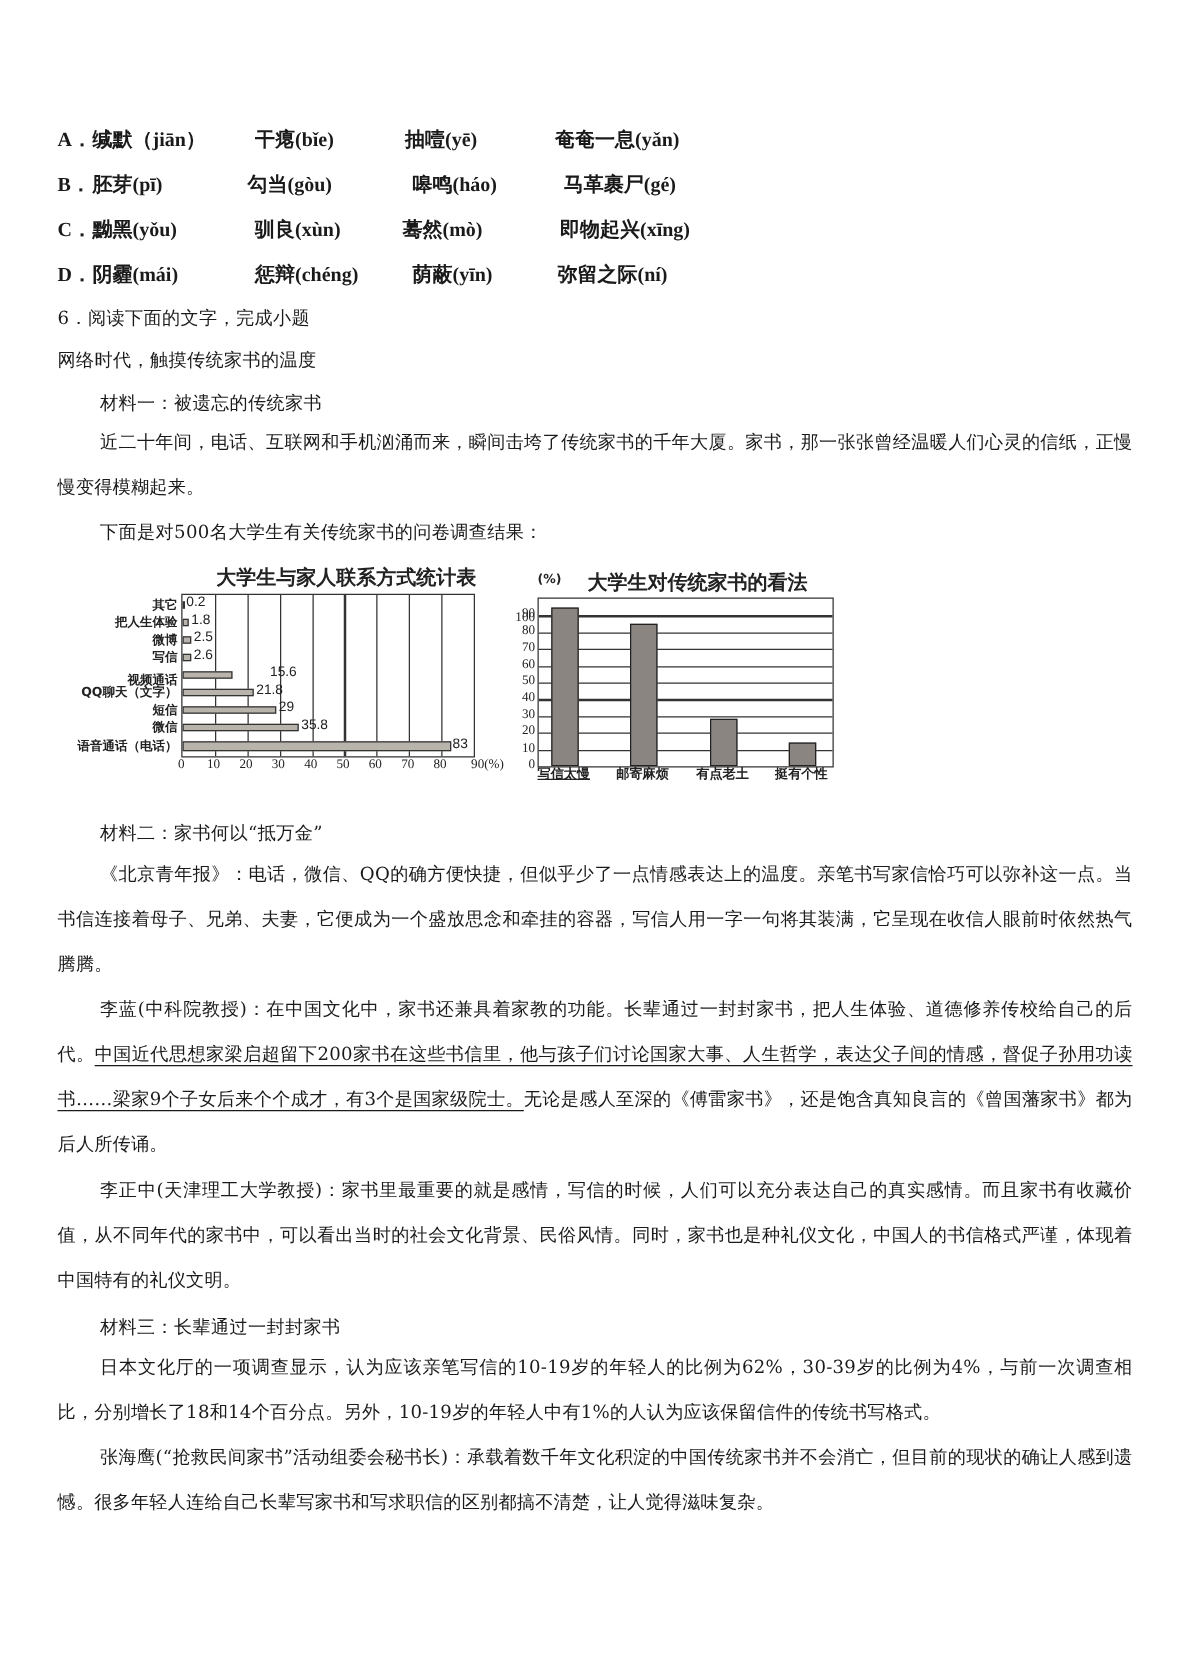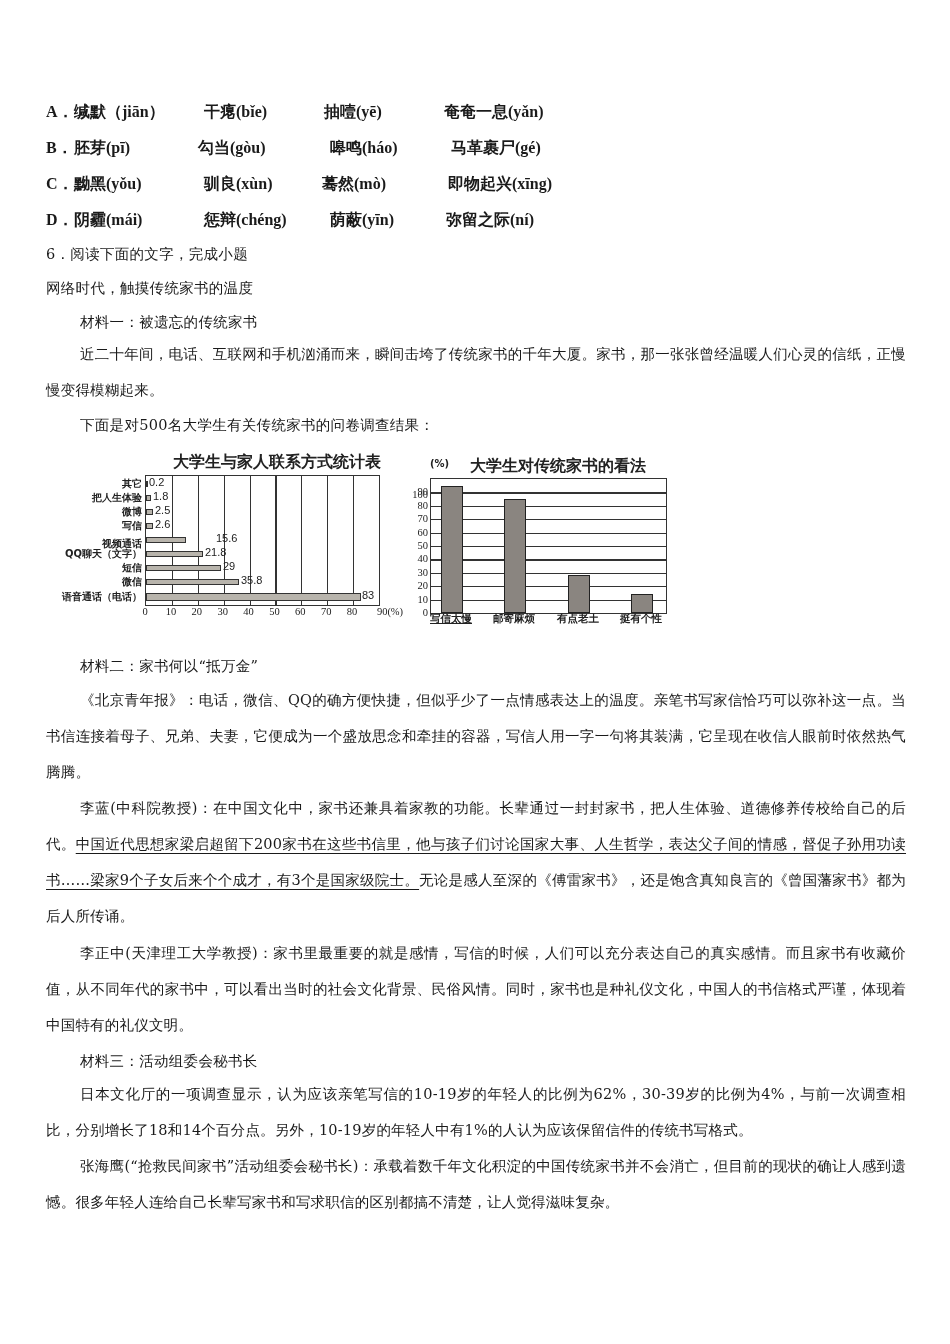--- a/index.html
+++ b/index.html
@@ -153,15 +153,15 @@
     <div class="xcat" style="left:148px;">有点老土</div>
     <div class="xcat" style="left:211px;">挺有个性</div>
   </div>
 </div>
 
 <div class="line indent" style="top:657px;">材料二：家书何以“抵万金”</div>
 <div class="para" style="top:682px;">《北京青年报》：电话，微信、QQ的确方便快捷，但似乎少了一点情感表达上的温度。亲笔书写家信恰巧可以弥补这一点。当书信连接着母子、兄弟、夫妻，它便成为一个盛放思念和牵挂的容器，写信人用一字一句将其装满，它呈现在收信人眼前时依然热气腾腾。</div>
 <div class="para" style="top:790px;"><span>李蓝(中科院教授)：在中国文化中，家书还兼具着家教的功能。长辈通过一封封家书，把人生体验、道德修养传校给自己的后代。</span><span class="ul">中国近代思想家梁启超留下200家书在这些书信里，他与孩子们讨论国家大事、人生哲学，表达父子间的情感，督促子孙用功读书……梁家9个子女后来个个成才，有3个是国家级院士。</span><span>无论是感人至深的《傅雷家书》，还是饱含真知良言的《曾国藩家书》都为后人所传诵。</span></div>
 <div class="para" style="top:935px;">李正中(天津理工大学教授)：家书里最重要的就是感情，写信的时候，人们可以充分表达自己的真实感情。而且家书有收藏价值，从不同年代的家书中，可以看出当时的社会文化背景、民俗风情。同时，家书也是种礼仪文化，中国人的书信格式严谨，体现着中国特有的礼仪文明。</div>
 
-<div class="line indent" style="top:1052px;">材料三：活动组委会秘书长</div>
+<div class="line indent" style="top:1052px;">材料三：长辈通过一封封家书</div>
 <div class="para" style="top:1076px;">日本文化厅的一项调查显示，认为应该亲笔写信的10-19岁的年轻人的比例为62%，30-39岁的比例为4%，与前一次调查相比，分别增长了18和14个百分点。另外，10-19岁的年轻人中有1%的人认为应该保留信件的传统书写格式。</div>
 <div class="para" style="top:1148px;">张海鹰(“抢救民间家书”活动组委会秘书长)：承载着数千年文化积淀的中国传统家书并不会消亡，但目前的现状的确让人感到遗憾。很多年轻人连给自己长辈写家书和写求职信的区别都搞不清楚，让人觉得滋味复杂。</div>
 
 </body></html>

